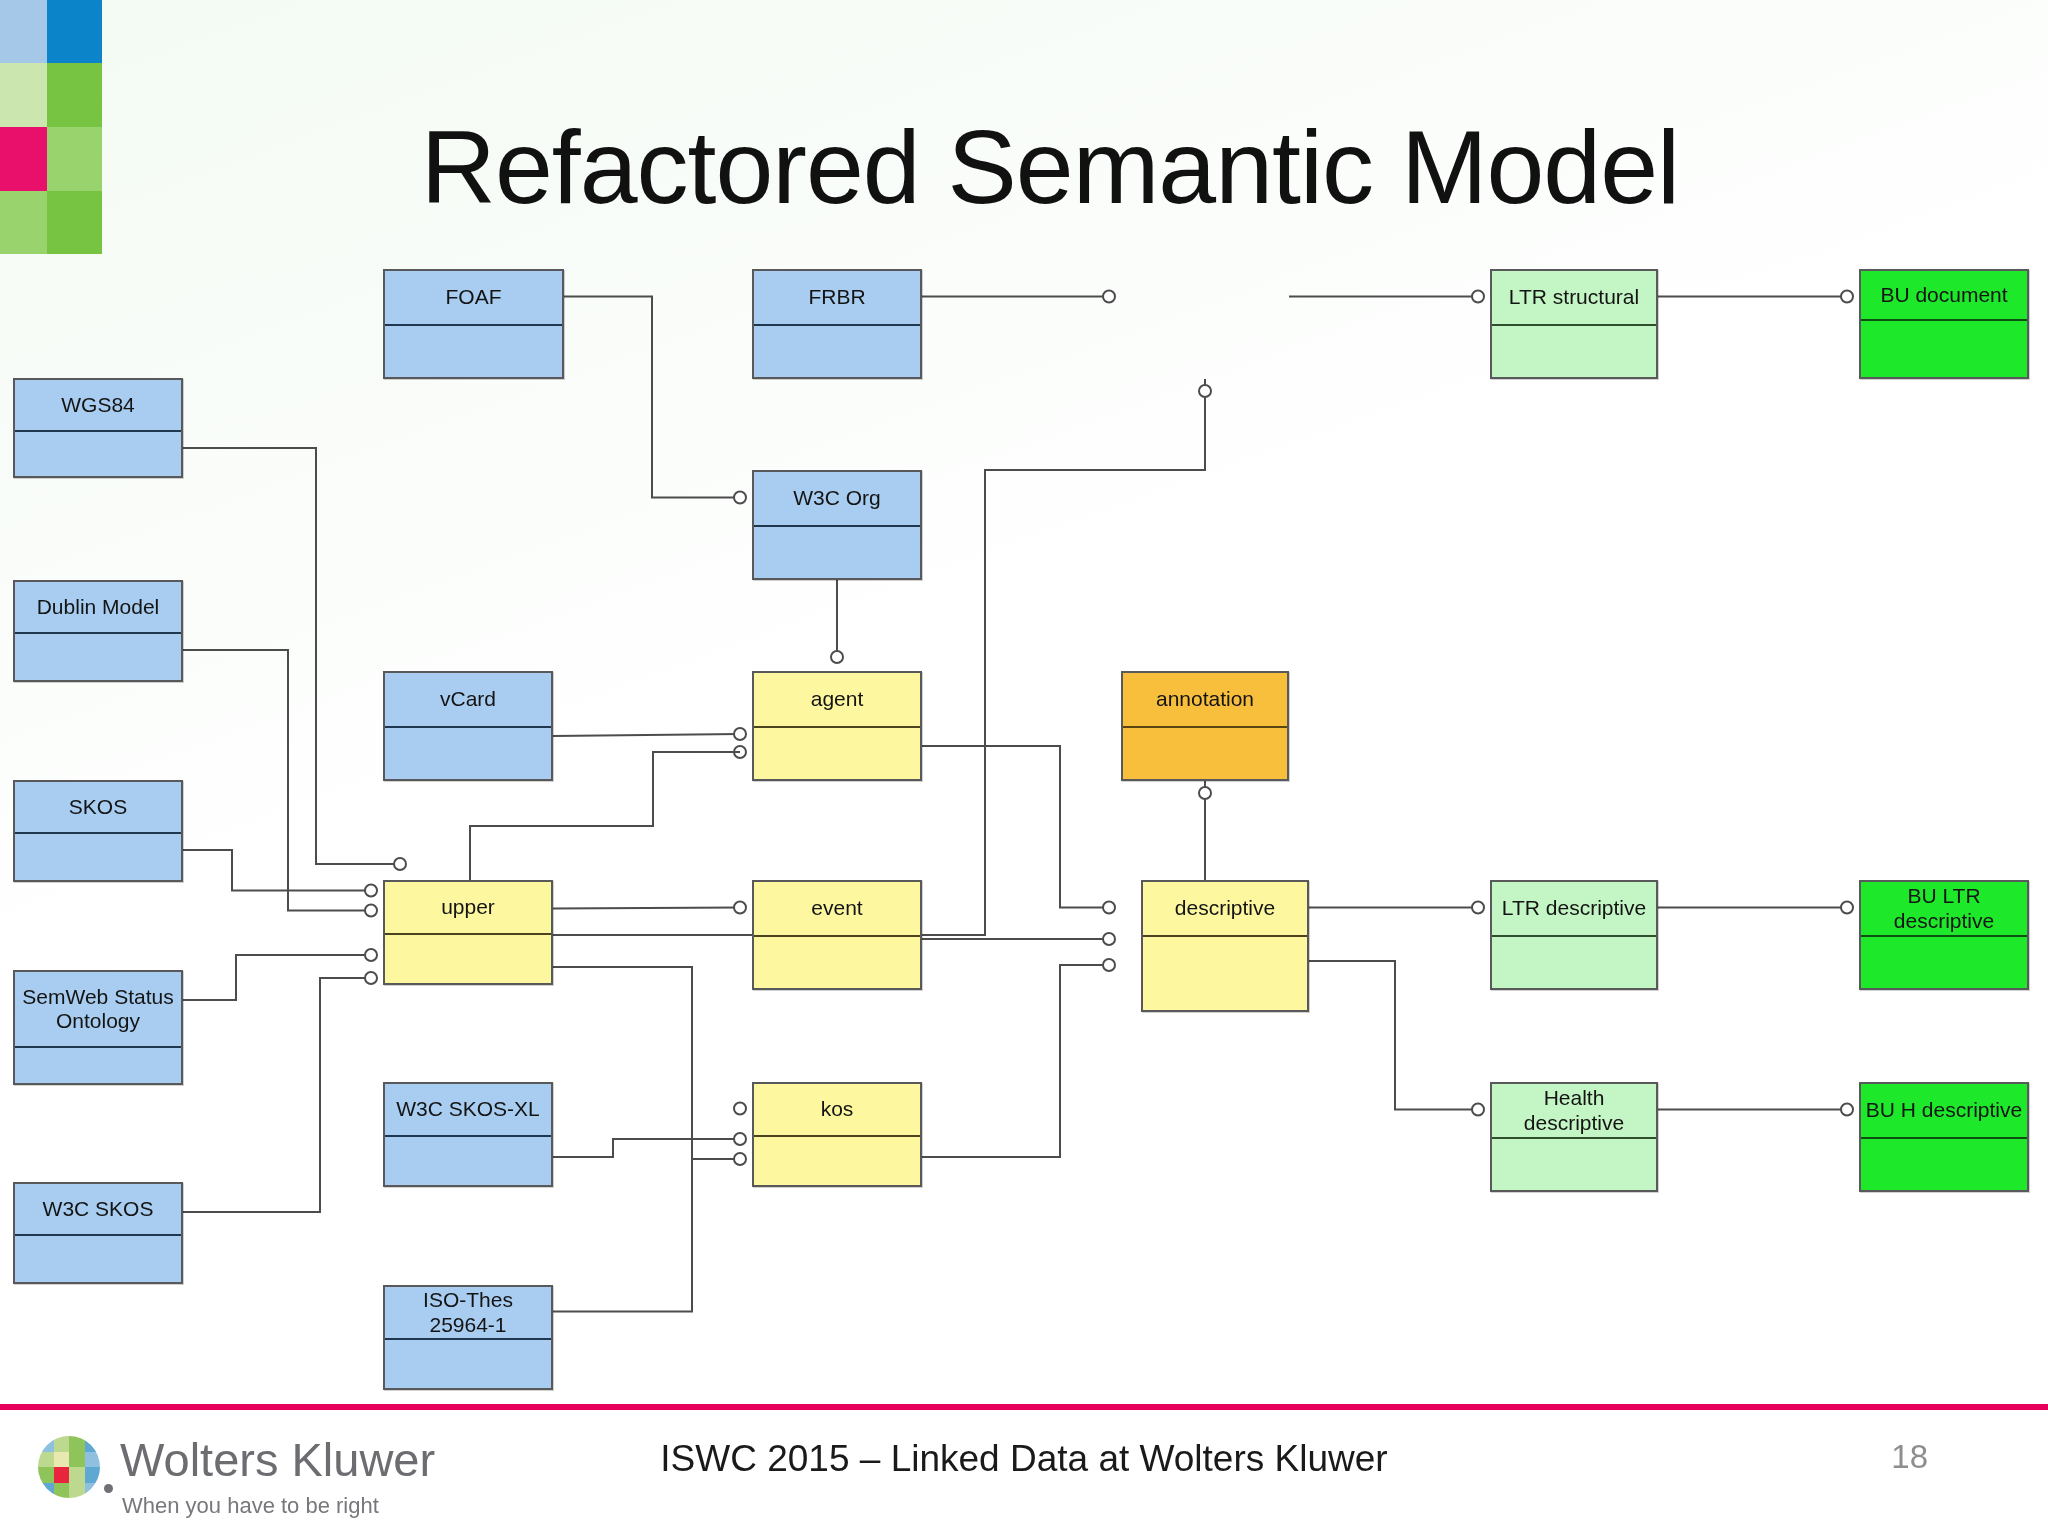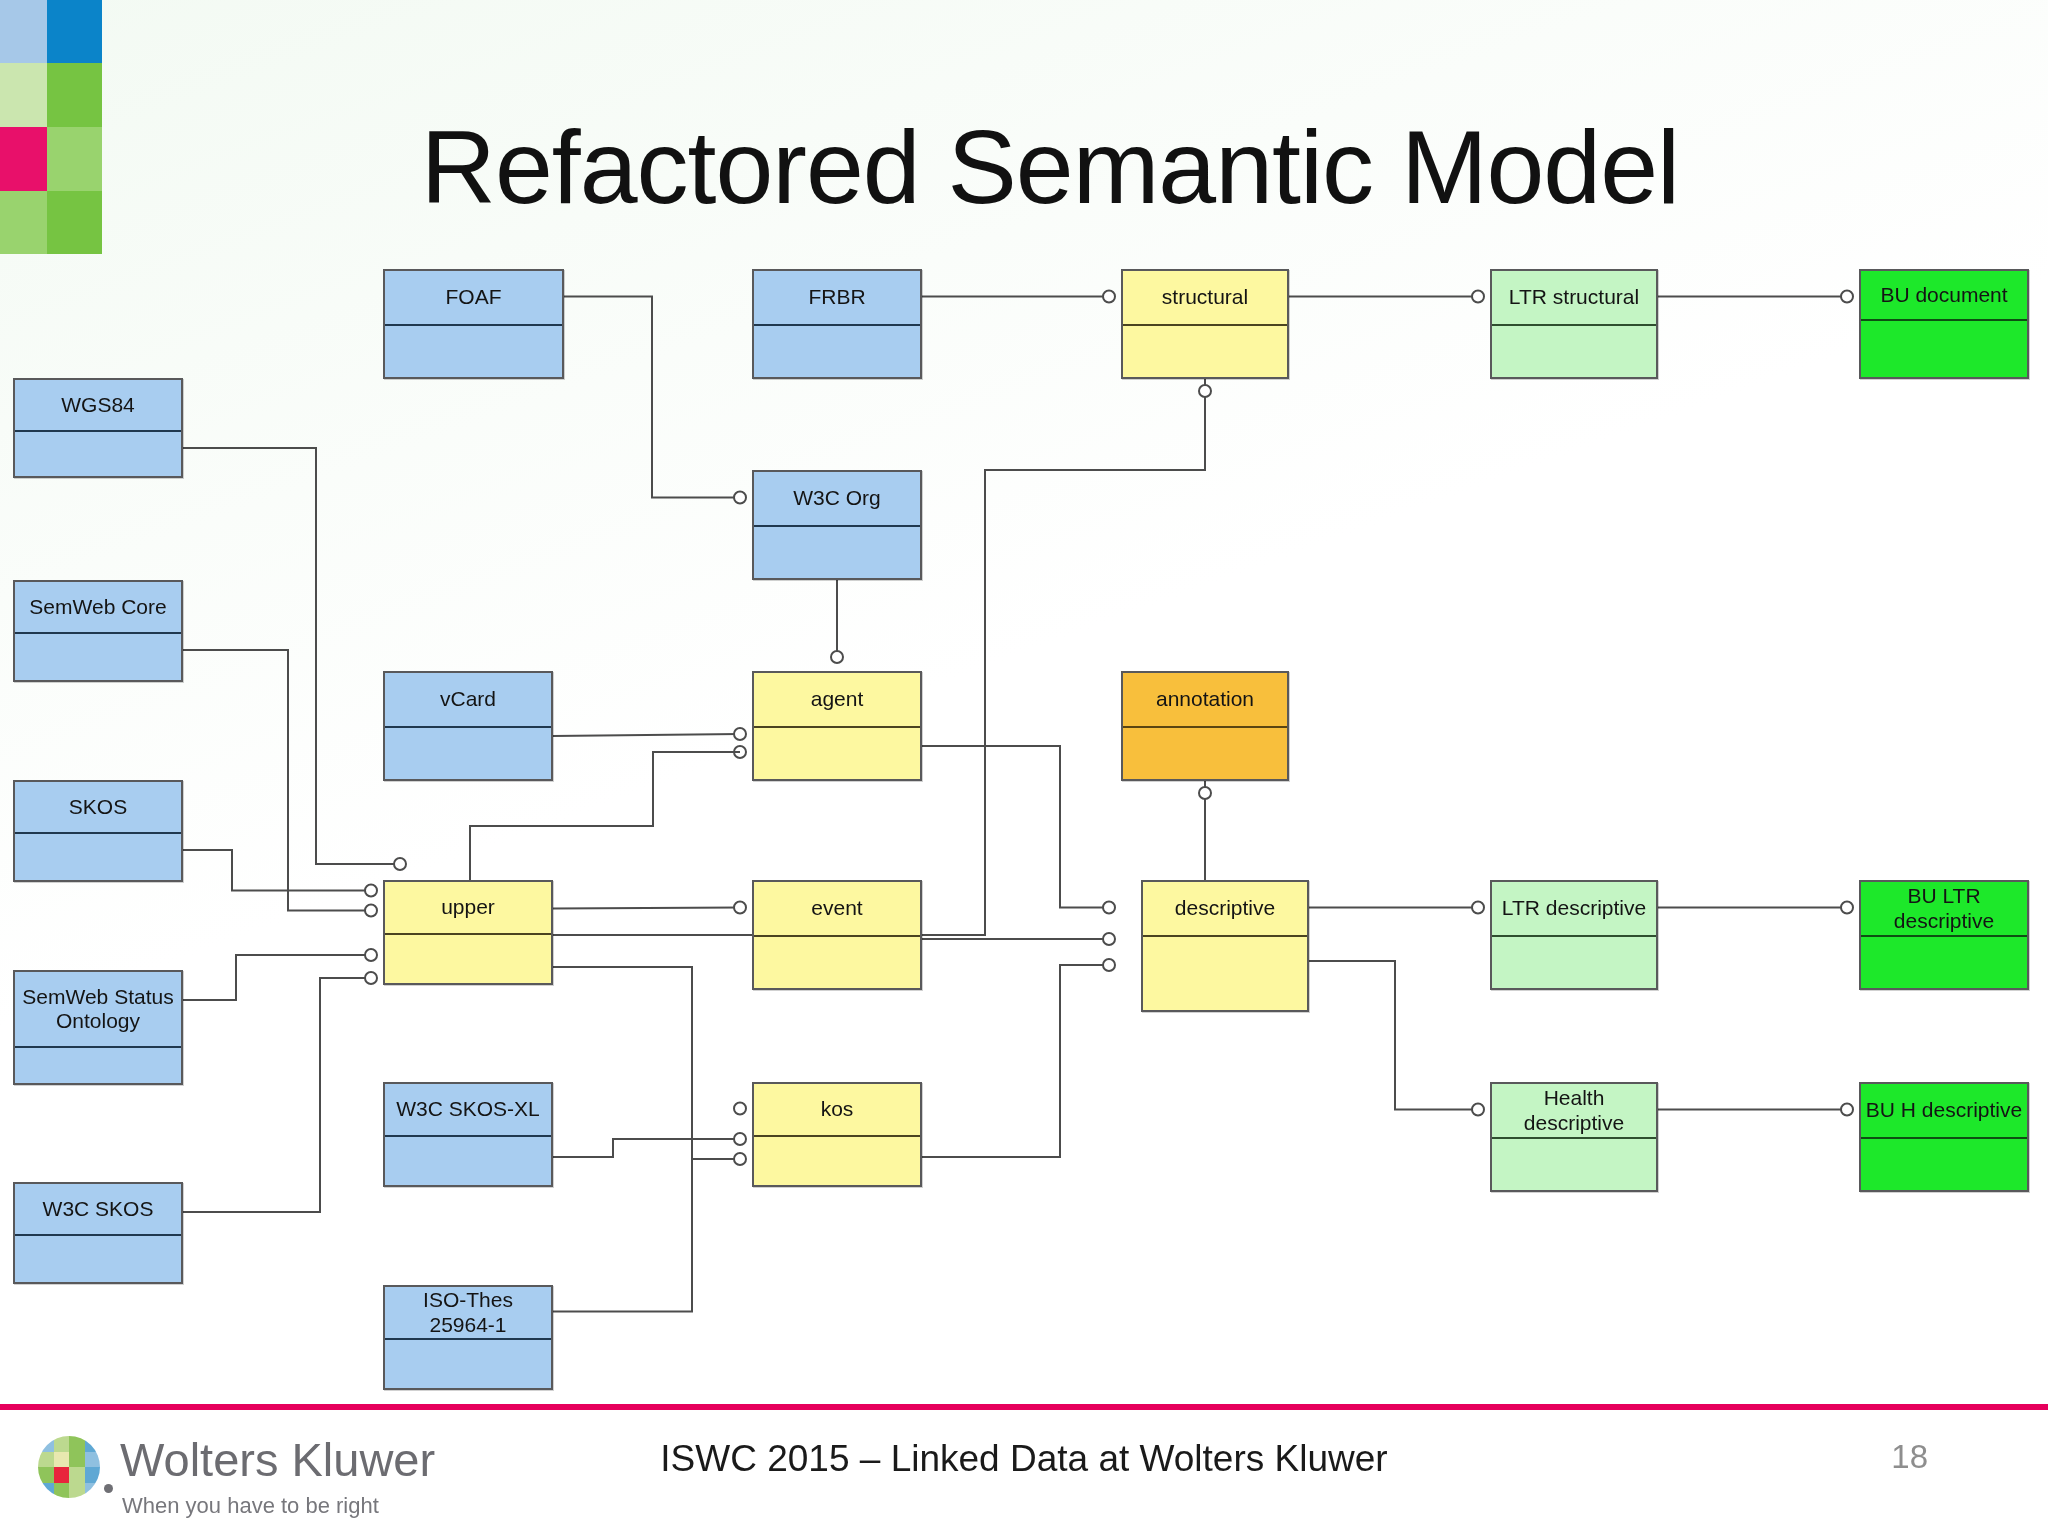--- a/index.html
+++ b/index.html
@@ -249,42 +249,38 @@
       </svg>
 
   <div class="node blue" style="left: 383px; top: 269px; width: 181px; height: 110px;">
         <div class="node-title" style="height: 55px;">FOAF</div>
         <div class="node-body"></div>
       </div>
       <div class="node blue" style="left: 752px; top: 269px; width: 170px; height: 110px;">
         <div class="node-title" style="height: 55px;">FRBR</div>
         <div class="node-body"></div>
       </div>
-      <div class="node yellow" style="left: 1121px; top: 269px; width: 168px; height: 110px;">
-        <div class="node-title" style="height: 55px;">structural</div>
-        <div class="node-body"></div>
-      </div>
       <div class="node lgreen" style="left: 1490px; top: 269px; width: 168px; height: 110px;">
         <div class="node-title" style="height: 55px;">LTR structural</div>
         <div class="node-body"></div>
       </div>
       <div class="node green" style="left: 1859px; top: 269px; width: 170px; height: 110px;">
         <div class="node-title" style="height: 50px;">BU document</div>
         <div class="node-body"></div>
       </div>
       <div class="node blue" style="left: 13px; top: 378px; width: 170px; height: 100px;">
         <div class="node-title" style="height: 52px;">WGS84</div>
         <div class="node-body"></div>
       </div>
       <div class="node blue" style="left: 752px; top: 470px; width: 170px; height: 110px;">
         <div class="node-title" style="height: 55px;">W3C Org</div>
         <div class="node-body"></div>
       </div>
       <div class="node blue" style="left: 13px; top: 580px; width: 170px; height: 102px;">
-        <div class="node-title" style="height: 52px;">SemWeb Core</div>
+        <div class="node-title" style="height: 52px;">Dublin Model</div>
         <div class="node-body"></div>
       </div>
       <div class="node blue" style="left: 383px; top: 671px; width: 170px; height: 110px;">
         <div class="node-title" style="height: 55px;">vCard</div>
         <div class="node-body"></div>
       </div>
       <div class="node yellow" style="left: 752px; top: 671px; width: 170px; height: 110px;">
         <div class="node-title" style="height: 55px;">agent</div>
         <div class="node-body"></div>
       </div>

